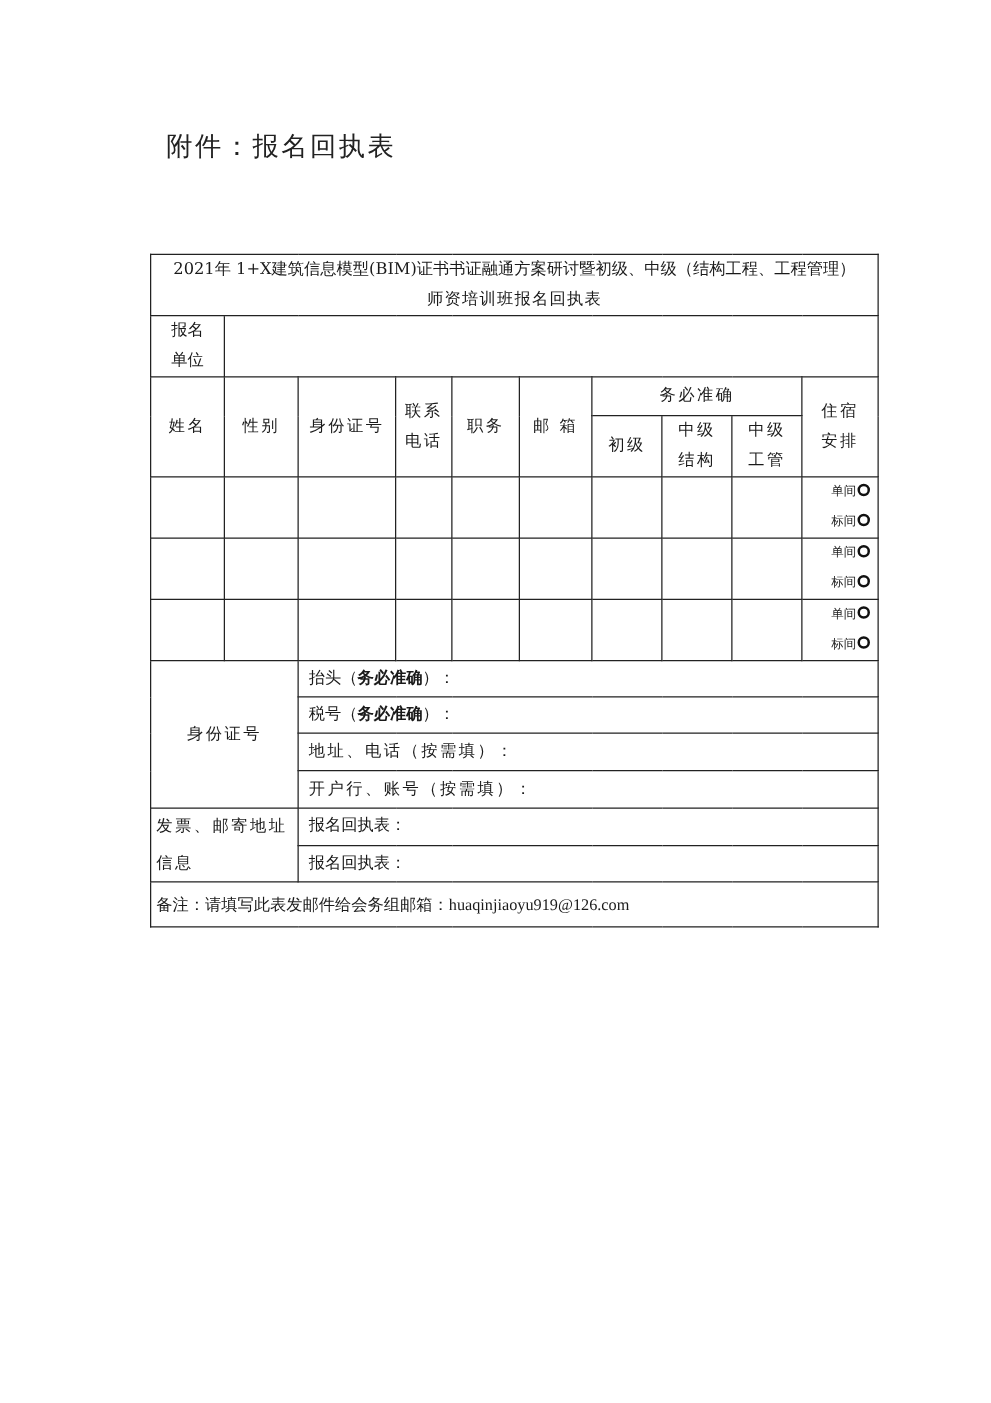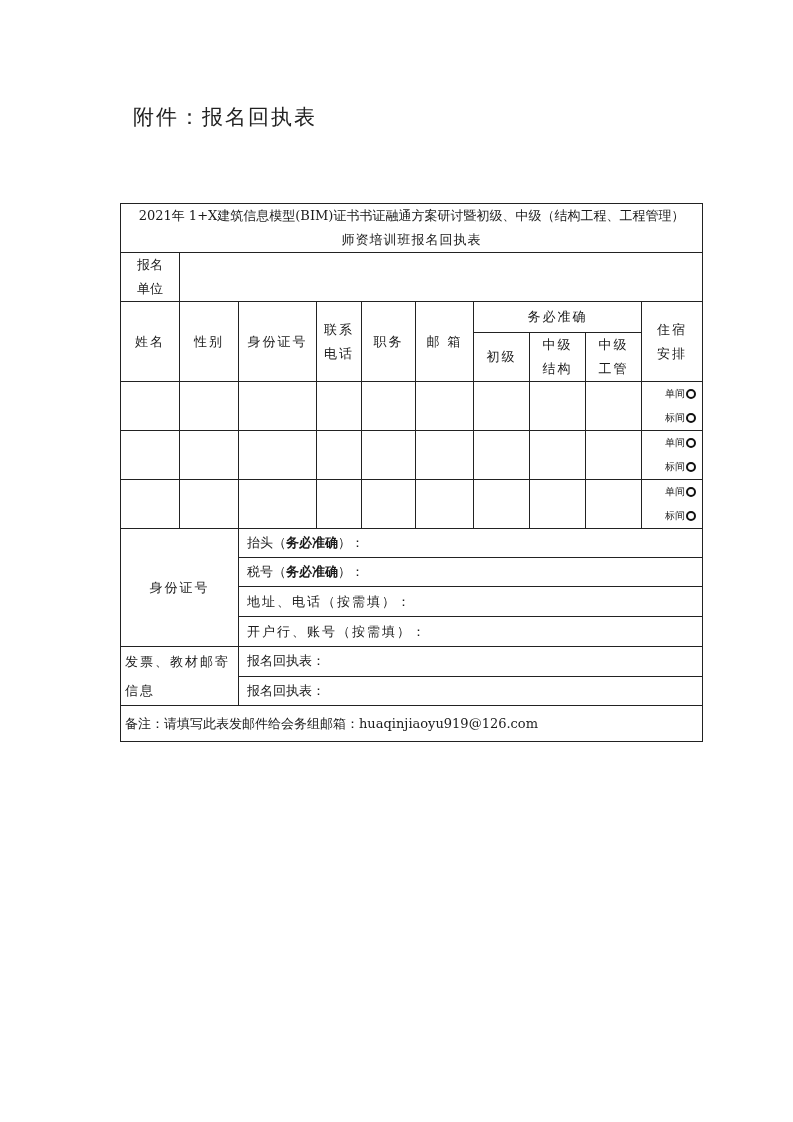--- a/index.html
+++ b/index.html
@@ -129,26 +129,26 @@
   </tr>
   <tr style="height:30px">
     <td colspan="8" class="left spaced">地址、电话（按需填）：</td>
   </tr>
   <tr style="height:30px">
     <td colspan="8" class="left spaced">开户行、账号（按需填）：</td>
   </tr>
 
   <tr style="height:29px">
     <td colspan="2" rowspan="2" class="left spaced" style="padding-left:4px !important; line-height:29px;">
-      <div>发票、教材邮寄</div>
+      <div>发票、邮寄地址</div>
       <div>信息</div>
     </td>
     <td colspan="8" class="left">报名回执表：</td>
   </tr>
   <tr style="height:29px">
     <td colspan="8" class="left">报名回执表：</td>
   </tr>
 
   <tr style="height:36px">
-    <td colspan="10" class="left" style="padding-left:4px !important;">备注：请填写此表发邮件给会务组邮箱：huaqinjiaoyu919@126.com</td>
+    <td colspan="10" class="left" style="padding-left:4px !important;font-family:Liberation Serif, serif;">备注：请填写此表发邮件给会务组邮箱：huaqinjiaoyu919@126.com</td>
   </tr>
 </tbody>
   </table>
 
 </body></html>

